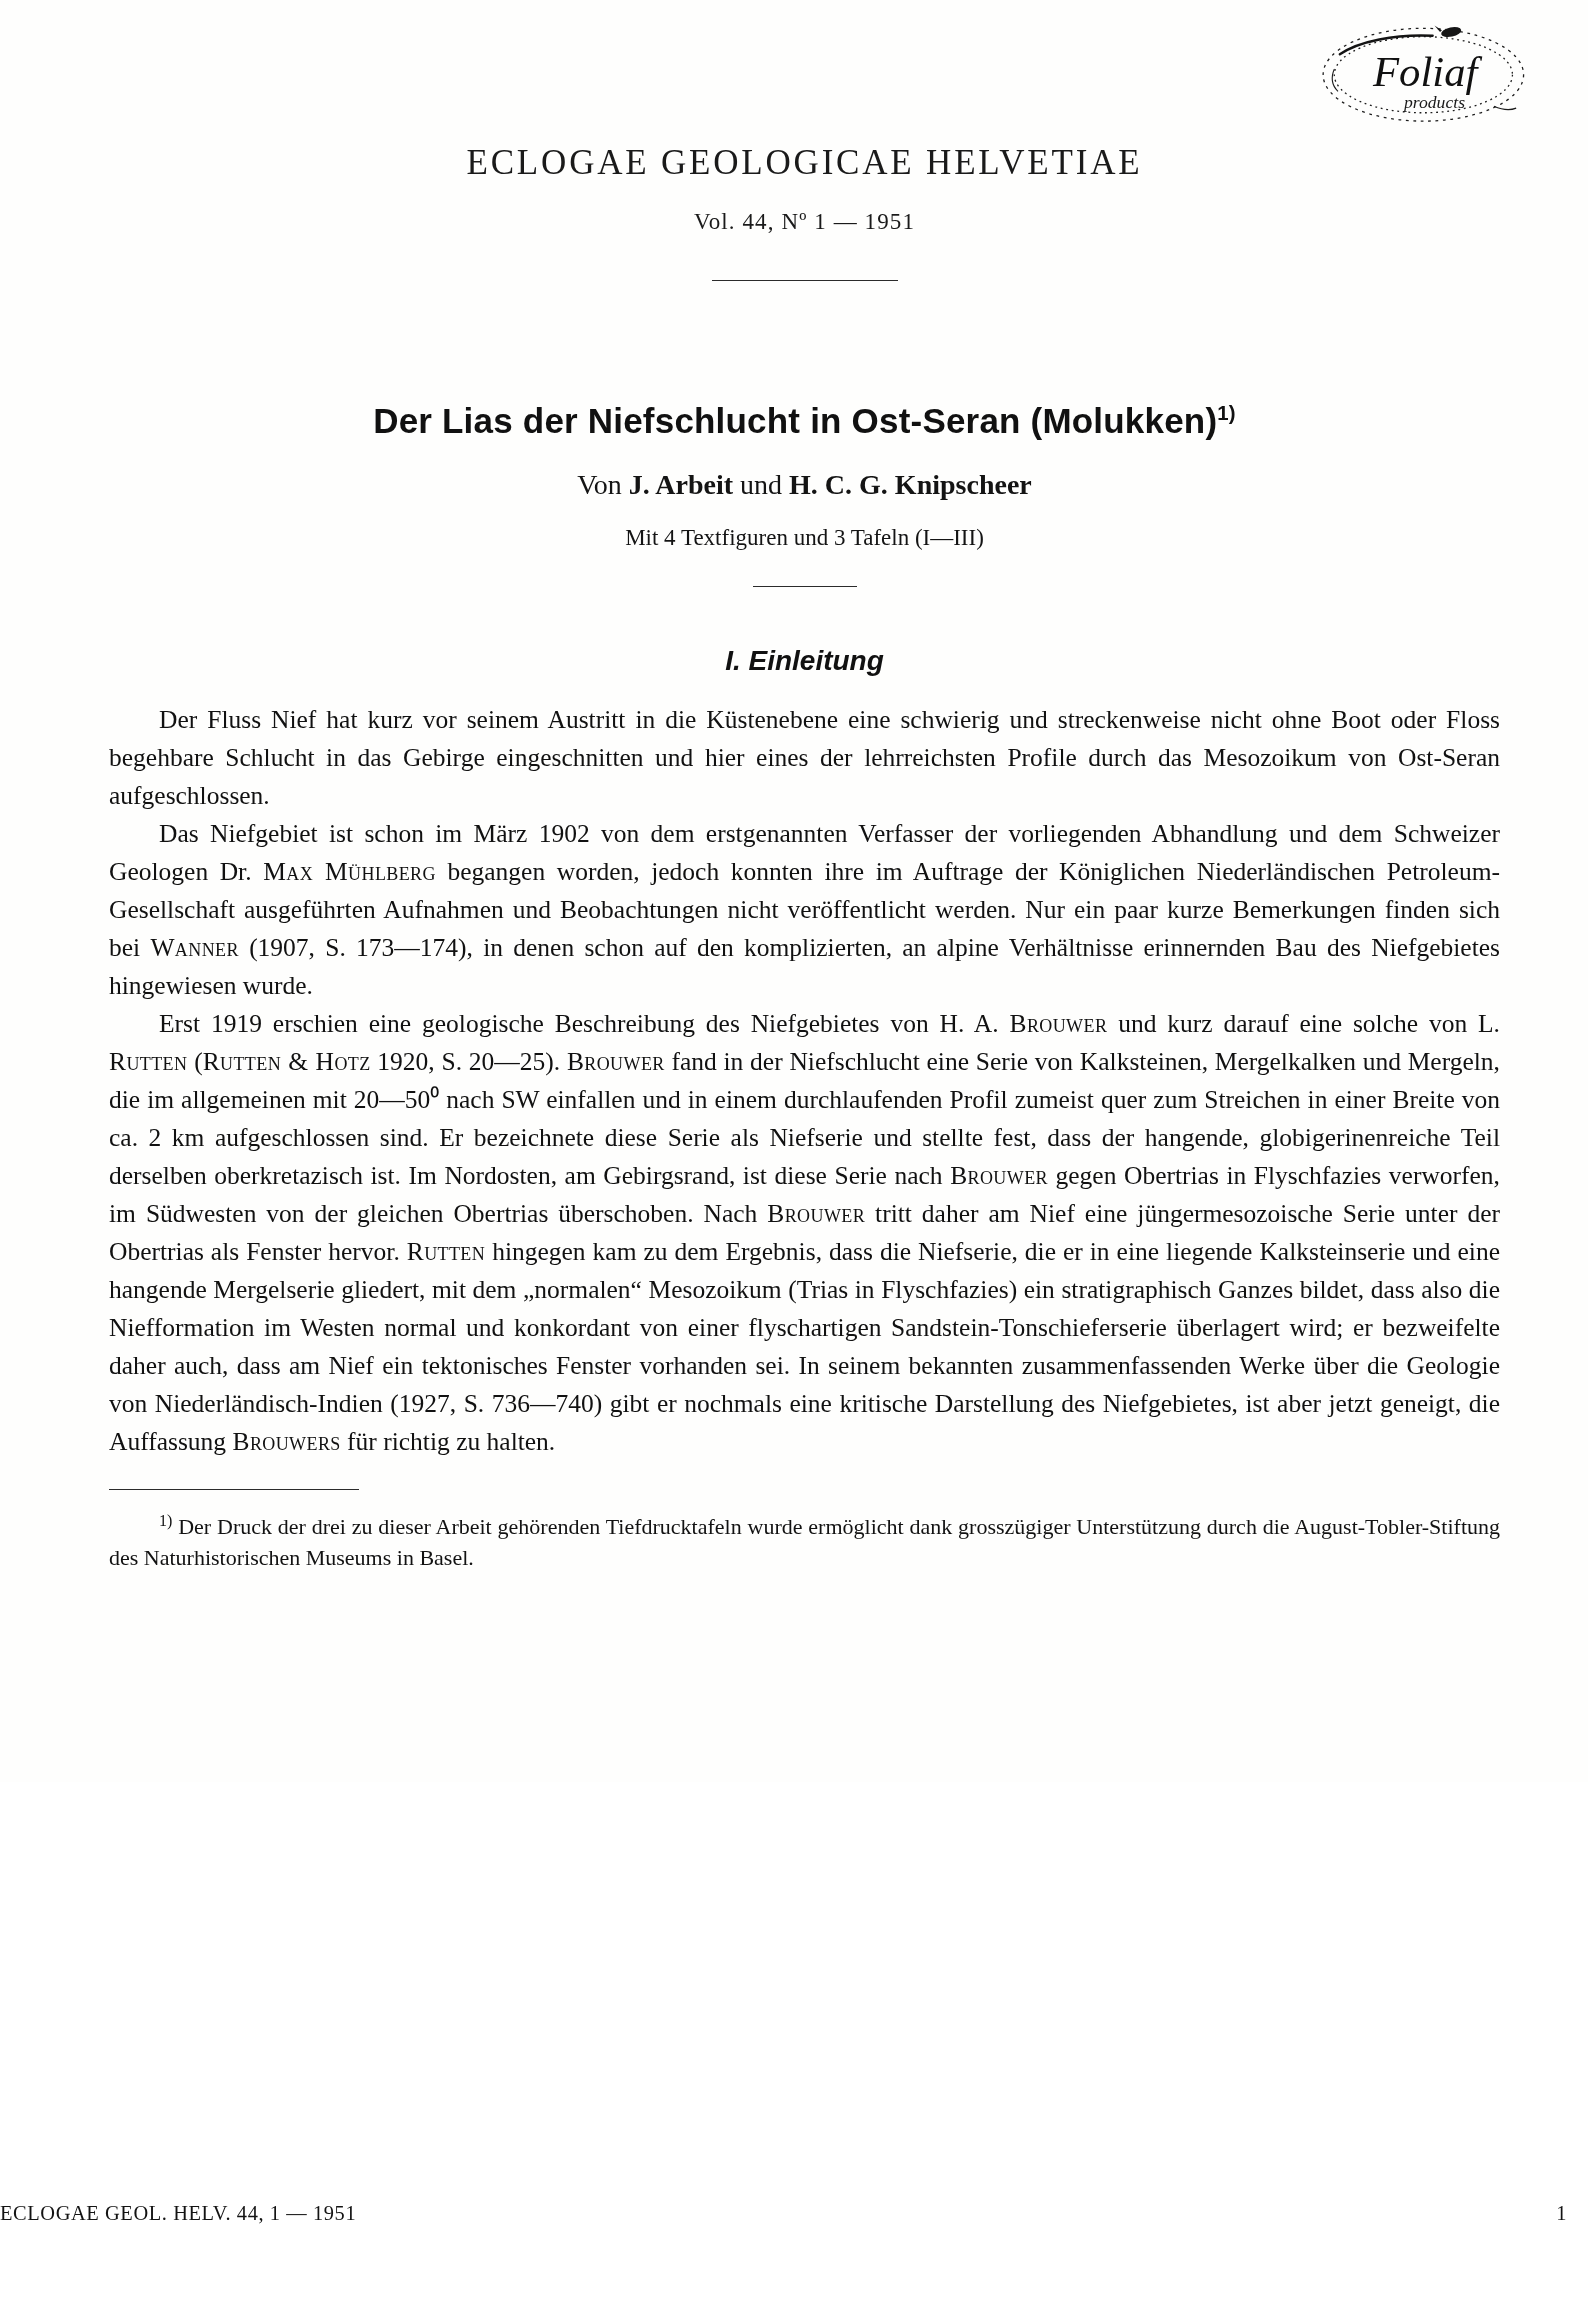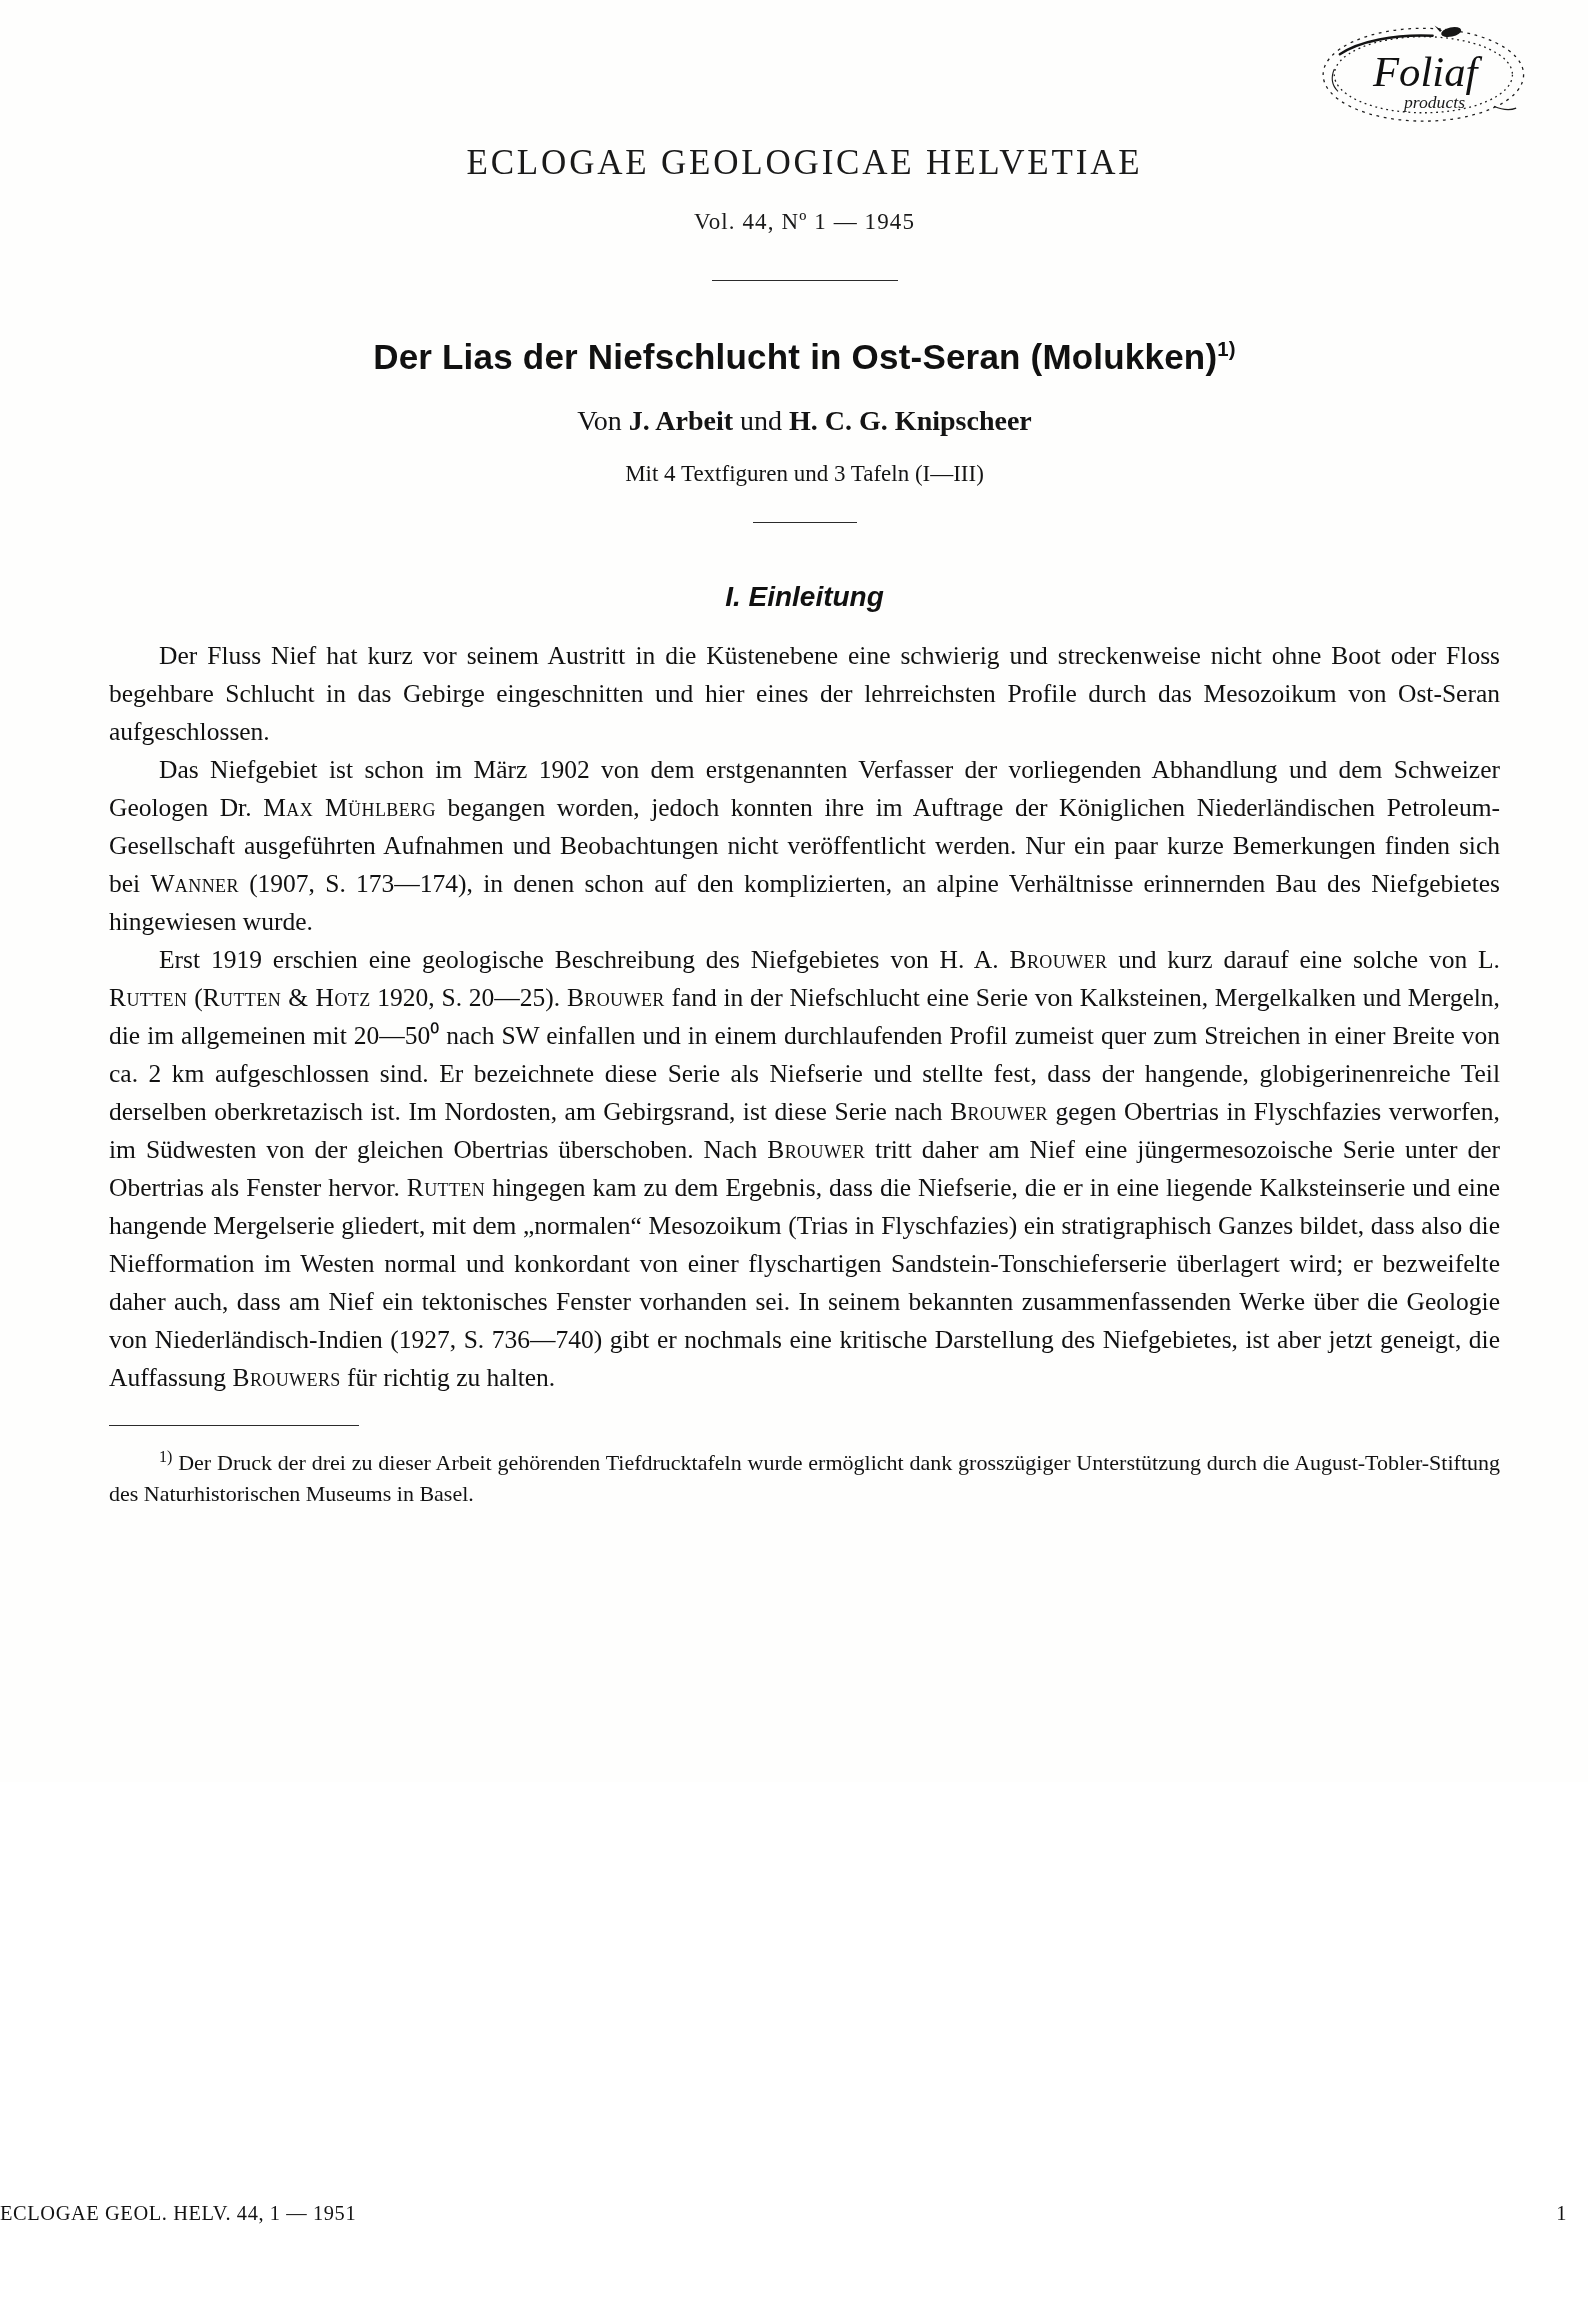--- a/index.html
+++ b/index.html
@@ -68,21 +68,21 @@
     background: #2b2b2b;
     margin: 35px auto 0 auto;
   }
 
   
   .article-title {
     text-align: center;
     font-size: 35px;
     font-weight: bold;
     font-family: "Liberation Sans", sans-serif;
-    margin-top: 56px;
+    margin-top: 120px;
     color: #111;
     letter-spacing: 0.2px;
   }
   .article-title .fn {
     font-size: 20.4px;
     vertical-align: super;
     font-weight: bold;
   }
   .authors {
     text-align: center;
@@ -182,21 +182,21 @@
       <g stroke="#1a1a1a" stroke-width="1.2" fill="none">
         <path d="M196 96 q14 6 24 2"></path>
         <path d="M24 56 q-6 14 4 24"></path>
       </g>
     </svg>
   </div>
 
   <div class="content">
 
     <div class="journal-title">ECLOGAE GEOLOGICAE HELVETIAE</div>
-    <div class="journal-vol">Vol. 44, Nº 1 — 1945</div>
+    <div class="journal-vol">Vol. 44, Nº 1 — 1951</div>
 
     <div class="rule-short"></div>
 
     <div class="article-title">
       <span>Der Lias der Niefschlucht in Ost-Seran (Molukken)</span><span class="fn">1)</span>
     </div>
 
     <div class="authors">
       <span>Von </span><b>J. Arbeit</b><span> und </span><b>H. C. G. Knipscheer</b>
     </div>

